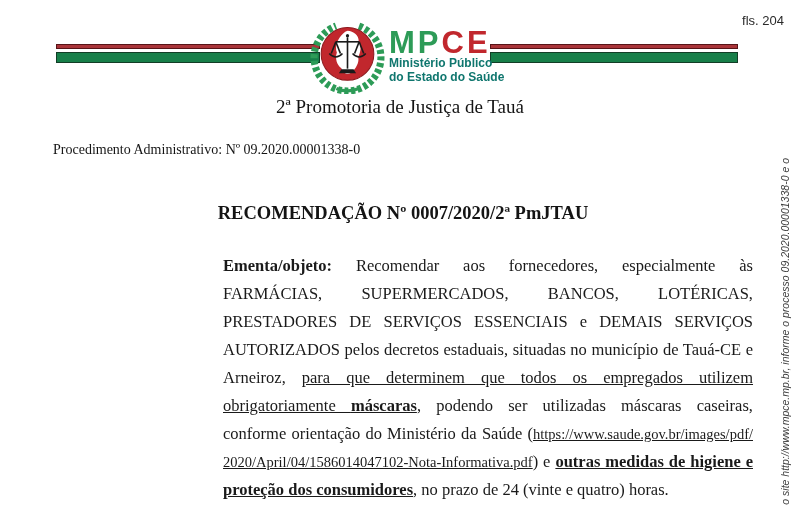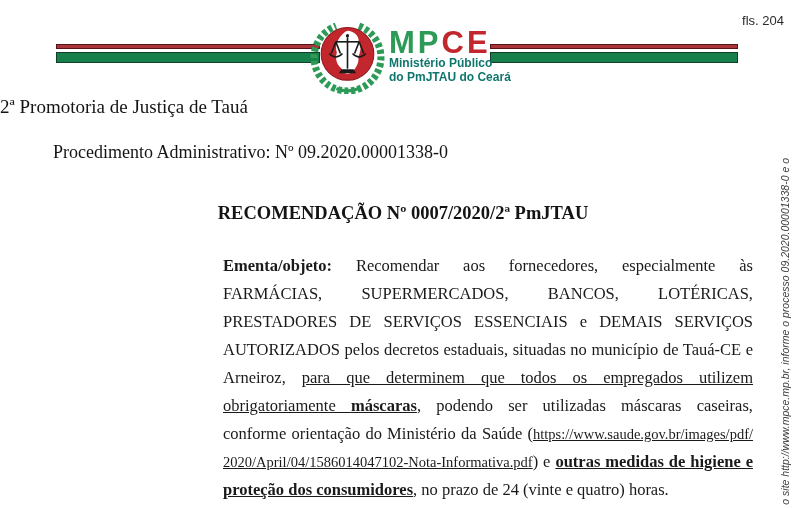--- a/index.html
+++ b/index.html
@@ -21,22 +21,22 @@
   .emblem{position:absolute;left:310px;top:19px;width:75px;height:75px;}
   .emblem svg{display:block;width:75px;height:75px;}
 
   
   .wordmark{position:absolute;left:389px;top:29px;font-family:"Liberation Sans",sans-serif;}
   .acronym{font-weight:bold;font-size:31px;line-height:28px;letter-spacing:3px;white-space:nowrap;}
   .acr-mp{color:#2d9b57;}
   .acr-ce{color:#c1272d;}
   .orgline{font-size:12px;line-height:13.5px;color:#0f766e;font-weight:bold;white-space:nowrap;}
 
-  .unit-title{position:absolute;left:0;top:96px;width:800px;text-align:left;font-size:19px;}
-  .procedure{position:absolute;left:53px;top:142px;font-size:18px;}
+  .unit-title{position:absolute;left:0;top:96px;width:800px;text-align:center;font-size:19px;}
+  .procedure{position:absolute;left:53px;top:142px;font-size:14px;}
   .doc-title{position:absolute;left:3px;top:203px;width:800px;text-align:center;font-size:18.5px;font-weight:bold;}
 
   
   .ementa{
     position:absolute;left:223px;top:252px;width:530px;margin:0;
     font-size:16.5px;line-height:28px;text-align:justify;color:#1a1a1a;
   }
   .ementa b{font-weight:bold;}
   .u{text-decoration:underline;}
   .link{font-size:14.5px;color:#1a1a1a;text-decoration:underline;cursor:pointer;word-break:break-all;}
@@ -77,21 +77,21 @@
         <line x1="48.5" y1="22.5" x2="53" y2="34"></line>
         <path d="M42,34 Q48.5,41 55,34"></path>
       </g>
       <path d="M31,49.5 h12 l2.5,4 h-17 Z" fill="#1a1a1a"></path>
     </svg>
   </div>
 
   <div class="wordmark">
     <div class="acronym"><span class="acr-mp">MP</span><span class="acr-ce">CE</span></div>
     <div class="orgline">Ministério Público</div>
-    <div class="orgline">do PmJTAU do Ceará</div>
+    <div class="orgline">do Estado do Saúde</div>
   </div>
 
   <div class="unit-title">2ª Promotoria de Justiça de Tauá</div>
 
   <div class="procedure">Procedimento Administrativo: Nº 09.2020.00001338-0</div>
 
   <div class="doc-title">RECOMENDAÇÃO Nº 0007/2020/2ª PmJTAU</div>
 
   <p class="ementa"><b>Ementa/objeto: </b><span>Recomendar aos fornecedores, especialmente às FARMÁCIAS, SUPERMERCADOS, BANCOS, LOTÉRICAS, PRESTADORES DE SERVIÇOS ESSENCIAIS e DEMAIS SERVIÇOS AUTORIZADOS pelos decretos estaduais, situadas no município de Tauá-CE e Arneiroz, </span><span class="u">para que determinem que todos os empregados utilizem obrigatoriamente </span><b class="u">máscaras</b><span>, podendo ser utilizadas máscaras caseiras, conforme orientação do Ministério da Saúde (</span><a class="link">https://www.saude.gov.br/images/pdf/2020/April/04/1586014047102-Nota-Informativa.pdf</a><span>) e </span><b class="u">outras medidas de higiene e proteção dos consumidores</b><span>, no prazo de 24 (vinte e quatro) horas.</span></p>
 

